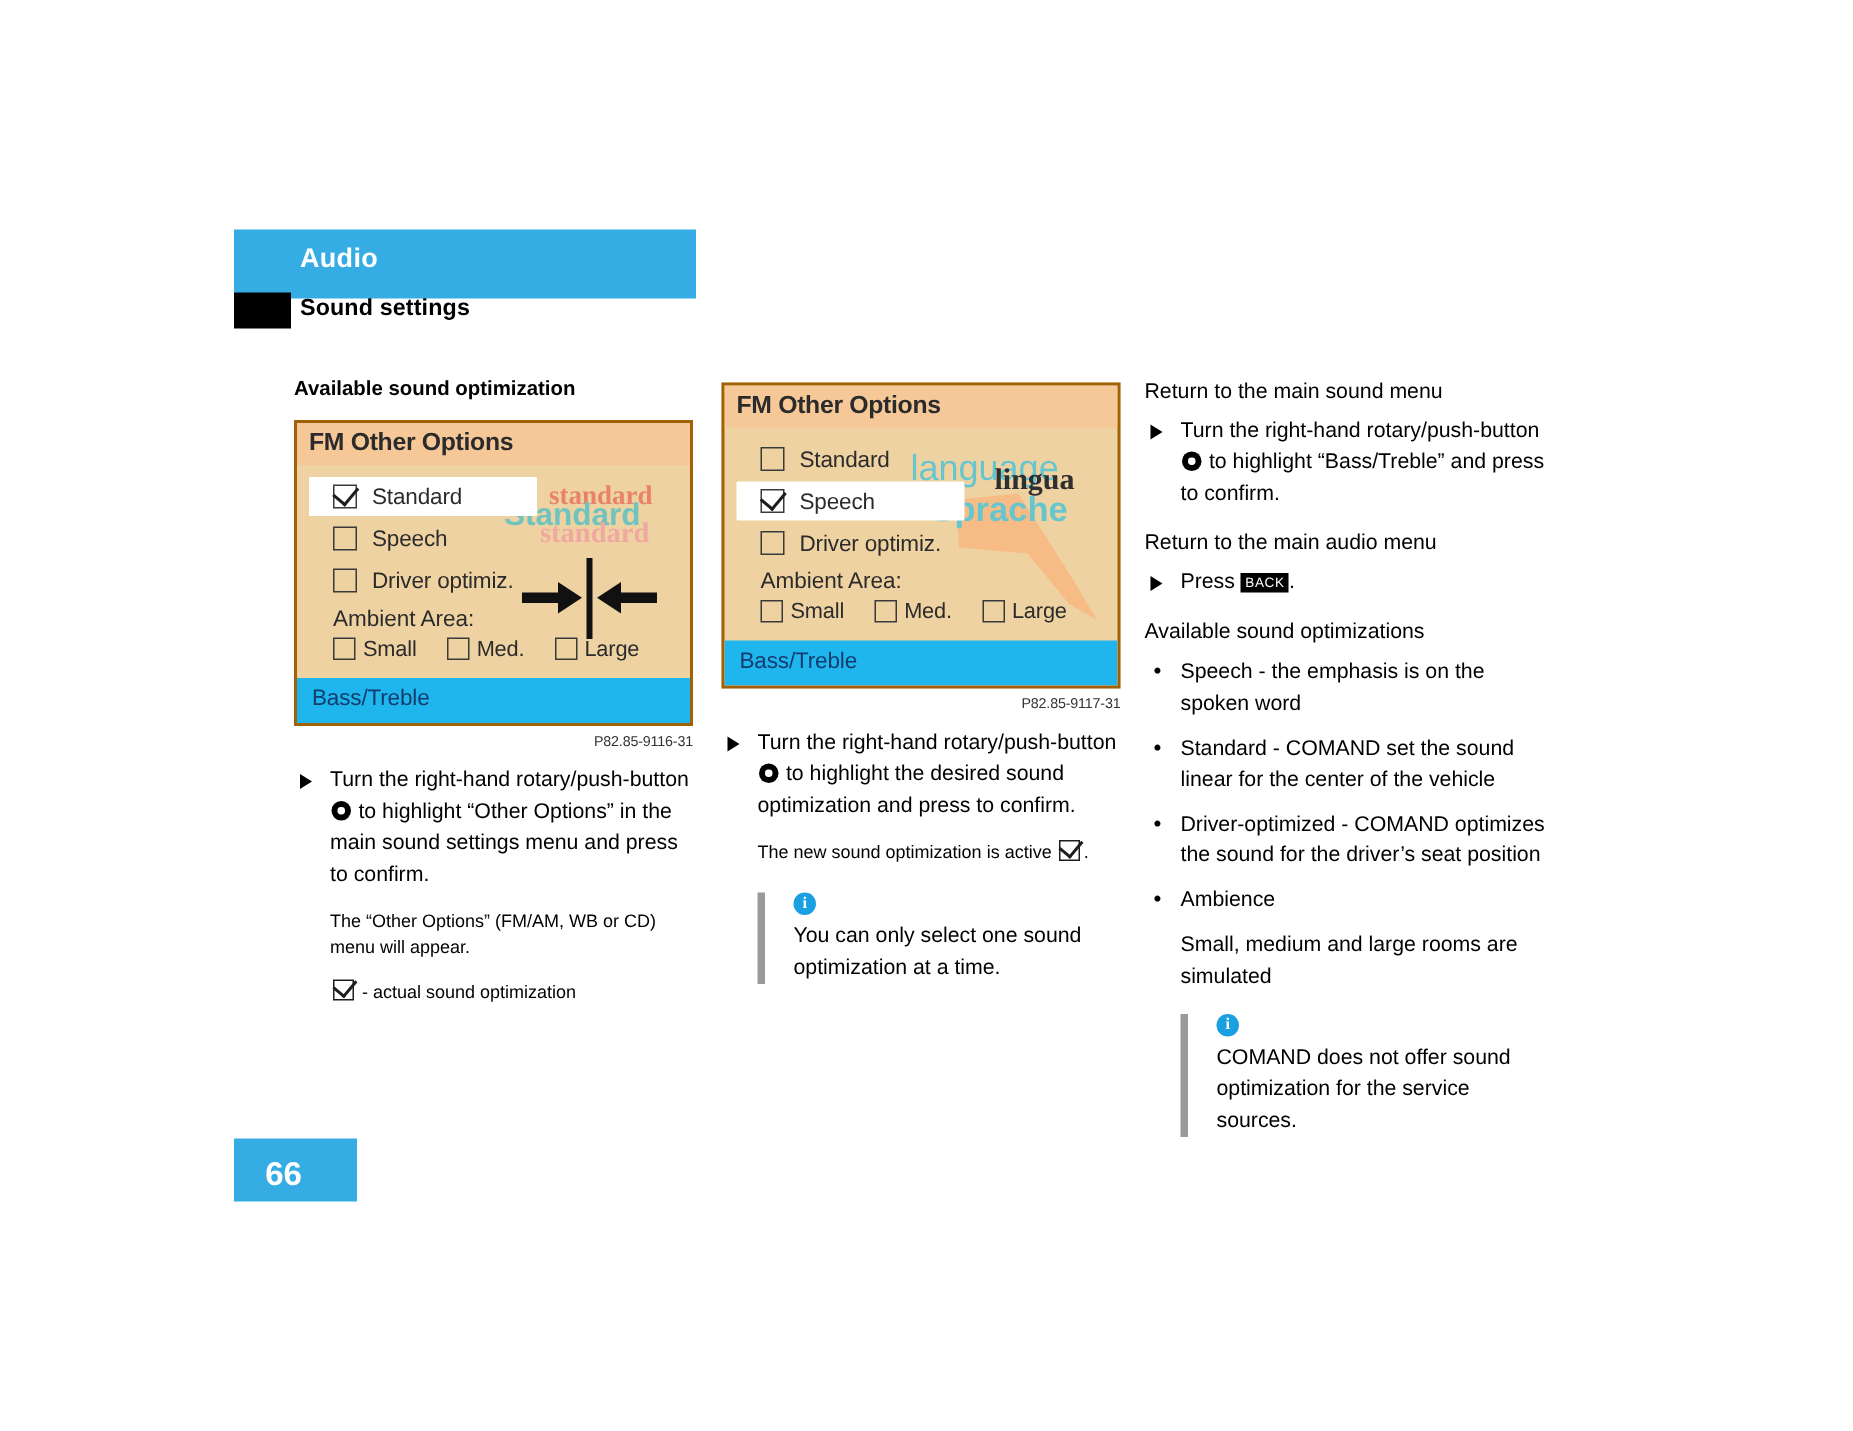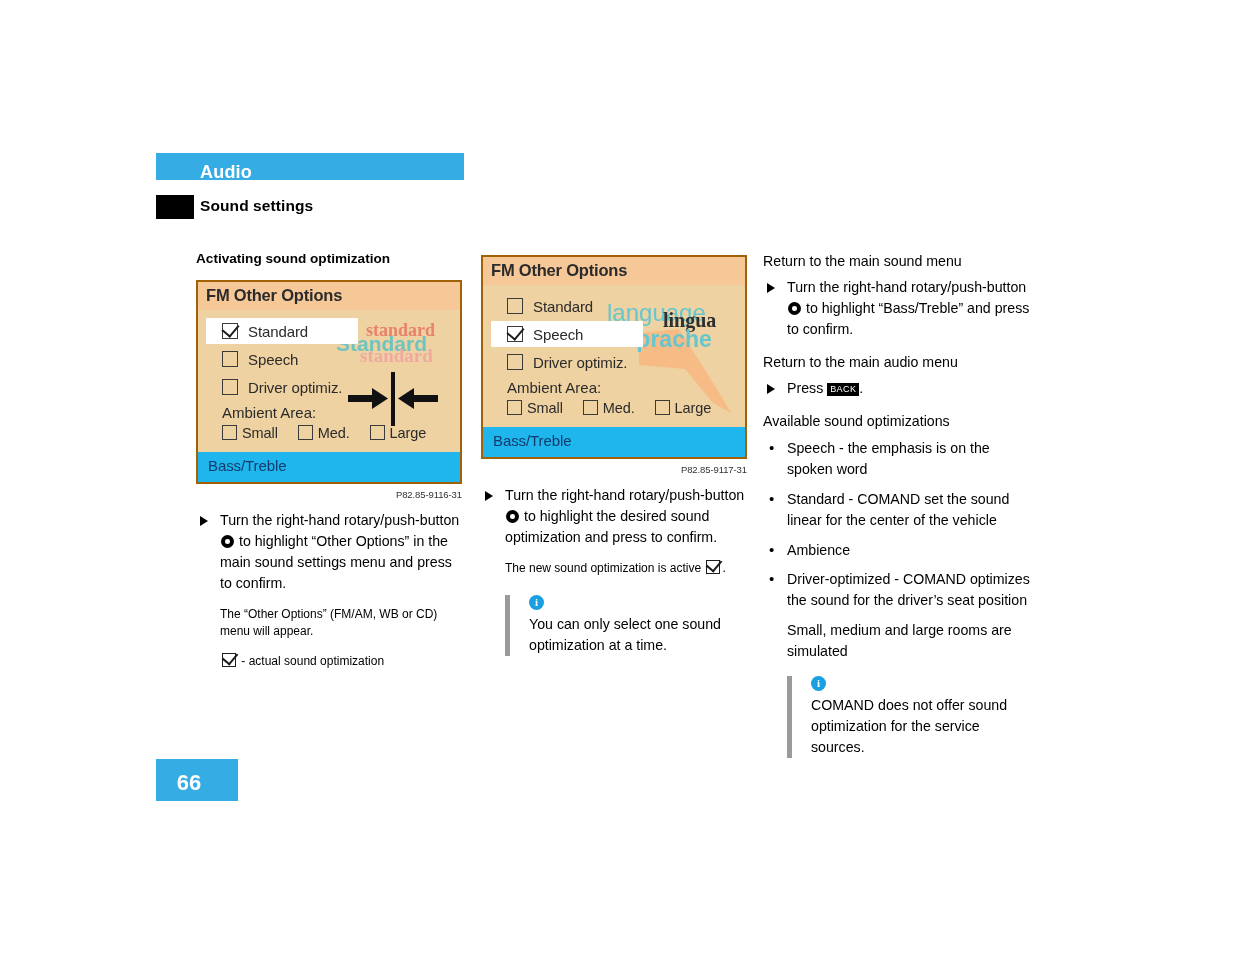--- a/index.html
+++ b/index.html
@@ -15,21 +15,21 @@
     color: #000;
     overflow: hidden;
   }
 
   
   #chapter-header {
     position: absolute;
     left: 156px;
     top: 153px;
     width: 308px;
-    height: 27px;
+    height: 46px;
     background: #35ade4;
   }
   #chapter-title {
     position: absolute;
     left: 44px;
     top: 9px;
     font-size: 18px;
     font-weight: bold;
     color: #ffffff;
     letter-spacing: 0.2px;
@@ -343,21 +343,21 @@
 <div id="chapter-header">
   <div id="chapter-title">Audio</div>
 </div>
 <div id="section-row">
   <div id="section-marker"></div>
   <div id="section-title">Sound settings</div>
 </div>
 
 <div class="column" id="col-left">
 
-  <div class="col-heading">Activating sound optimization</div>
+  <div class="col-heading">Available sound optimization</div>
 
   <div class="screen">
     <div class="screen-titlebar">FM Other Options</div>
     <div class="screen-body">
 
       <div class="art" style="left:132px; top:4px; width:132px; height:120px;">
         <div class="art-word" style="left:36px; top:6px; font-size:18px; color:#e8826a; font-family:'Liberation Serif', serif;">standard</div>
         <div class="art-word" style="left:6px; top:18px; font-size:21px; color:#6fc4c0;">Standard</div>
         <div class="art-word" style="left:30px; top:31px; font-size:19px; color:#f0a9a0; font-family:'Liberation Serif', serif;">standard</div>
         <svg width="132" height="60" viewBox="0 0 132 60" style="position:absolute; left:0; top:56px;">
@@ -498,22 +498,22 @@
   <div class="step" style="margin-top:5px;">
     <span>Press</span>
     <span class="keycap">BACK</span><span>.</span>
   </div>
 
   <div class="col-subheading" style="margin-top:13px;">Available sound optimizations</div>
 
   <ul class="bullets">
     <li class="bulleted">Speech - the emphasis is on the spoken word</li>
     <li class="bulleted">Standard - COMAND set the sound linear for the center of the vehicle</li>
+    <li class="bulleted">Driver-optimized - COMAND optimizes the sound for the driver’s seat position</li>
     <li class="bulleted">Ambience</li>
-    <li class="bulleted">Driver-optimized - COMAND optimizes the sound for the driver’s seat position</li>
     <li class="nobullet">Small, medium and large rooms are simulated</li>
   </ul>
 
   <div class="note" style="margin-left:24px; margin-top:14px;">
     <div class="note-bar"></div>
     <div class="note-icon">i</div>
     <div class="note-text">COMAND does not offer sound optimization for the service sources.</div>
   </div>
 </div>
 

